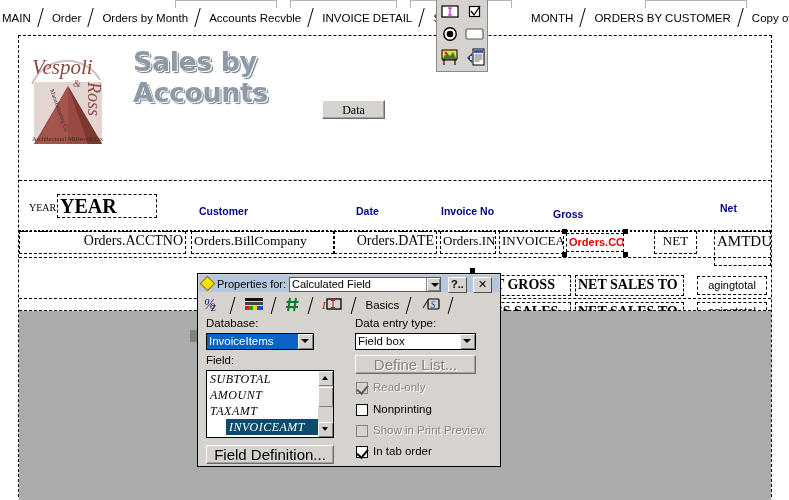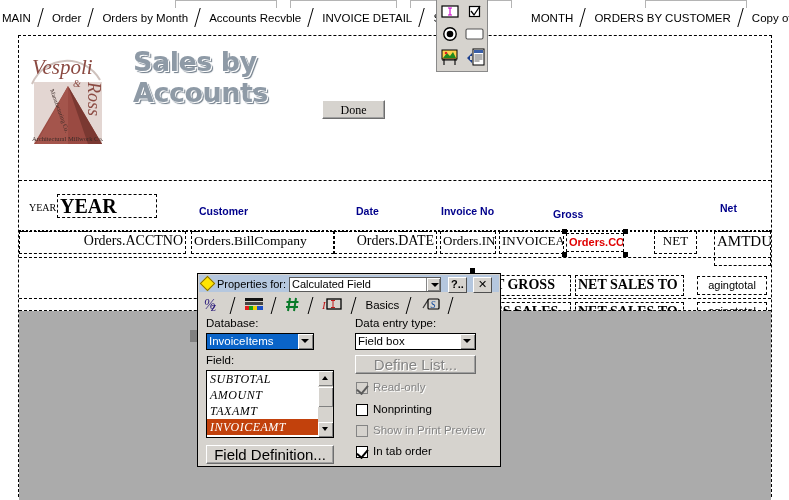--- a/index.html
+++ b/index.html
@@ -225,21 +225,21 @@
     box-shadow: inset 1px 1px 0 #fff, inset -1px -1px 0 #808080;
   }
   .plist{
     position:absolute;background:#fff;border:1px solid #000;box-sizing:border-box;
     overflow:hidden;
   }
   .plist .row{
     height:16px;line-height:16px;font-family:"Liberation Serif",serif;
     font-style:italic;font-size:12px;padding-left:3px;letter-spacing:0.5px;
   }
-  .plist .row.sel{background:#c2410c;color:#fff;}
+  .plist .row.sel{background:#0c4a6e;color:#fff;margin-left:19px;}
   .pscroll{
     position:absolute;right:0;top:0;width:15px;bottom:0;background:#d6d3ce;
   }
   .pscroll .ar{
     position:absolute;left:0;width:15px;height:15px;background:#d6d3ce;
     box-shadow: inset 1px 1px 0 #fff, inset -1px -1px 0 #808080;
   }
   .pscroll .thumbv{
     position:absolute;left:0;width:15px;height:20px;background:#d6d3ce;
     box-shadow: inset 1px 1px 0 #fff, inset -1px -1px 0 #808080;
@@ -366,21 +366,21 @@
       <text x="47" y="43" font-family="Liberation Serif, serif" font-style="italic" font-size="10" fill="#8b4a42">&amp;</text>
       <text transform="translate(62,38) rotate(90)" font-family="Liberation Serif, serif" font-style="italic" font-size="18" fill="#8b4a42">Ross</text>
       <text transform="translate(24,46) rotate(70)" font-family="Liberation Serif, serif" font-size="6" fill="#3b2a27">Manufacturing Co.</text>
       <text x="6" y="97" font-family="Liberation Serif, serif" font-size="6.5" fill="#3b2a27">Architectural Millwork Co.</text>
     </svg>
   </div>
 
   <div id="title">Sales by
 Accounts</div>
 
-  <div id="done-btn">Done</div>
+  <div id="done-btn">Data</div>
 
   <div class="hdashed" style="left:19px;top:150px;width:752px;"></div>
 
   <div class="colhdr" style="left:199px;top:175px;">Customer</div>
   <div class="colhdr" style="left:356px;top:175px;">Date</div>
   <div class="colhdr" style="left:441px;top:175px;">Invoice No</div>
   <div class="colhdr" style="left:553px;top:178px;">Gross</div>
   <div class="colhdr" style="left:720px;top:172px;">Net</div>
 
   <div class="fbox tiny nobox" style="left:27px;top:171px;width:32px;height:15px;font-family:'Liberation Serif',serif;font-size:10px;">YEAR</div>

